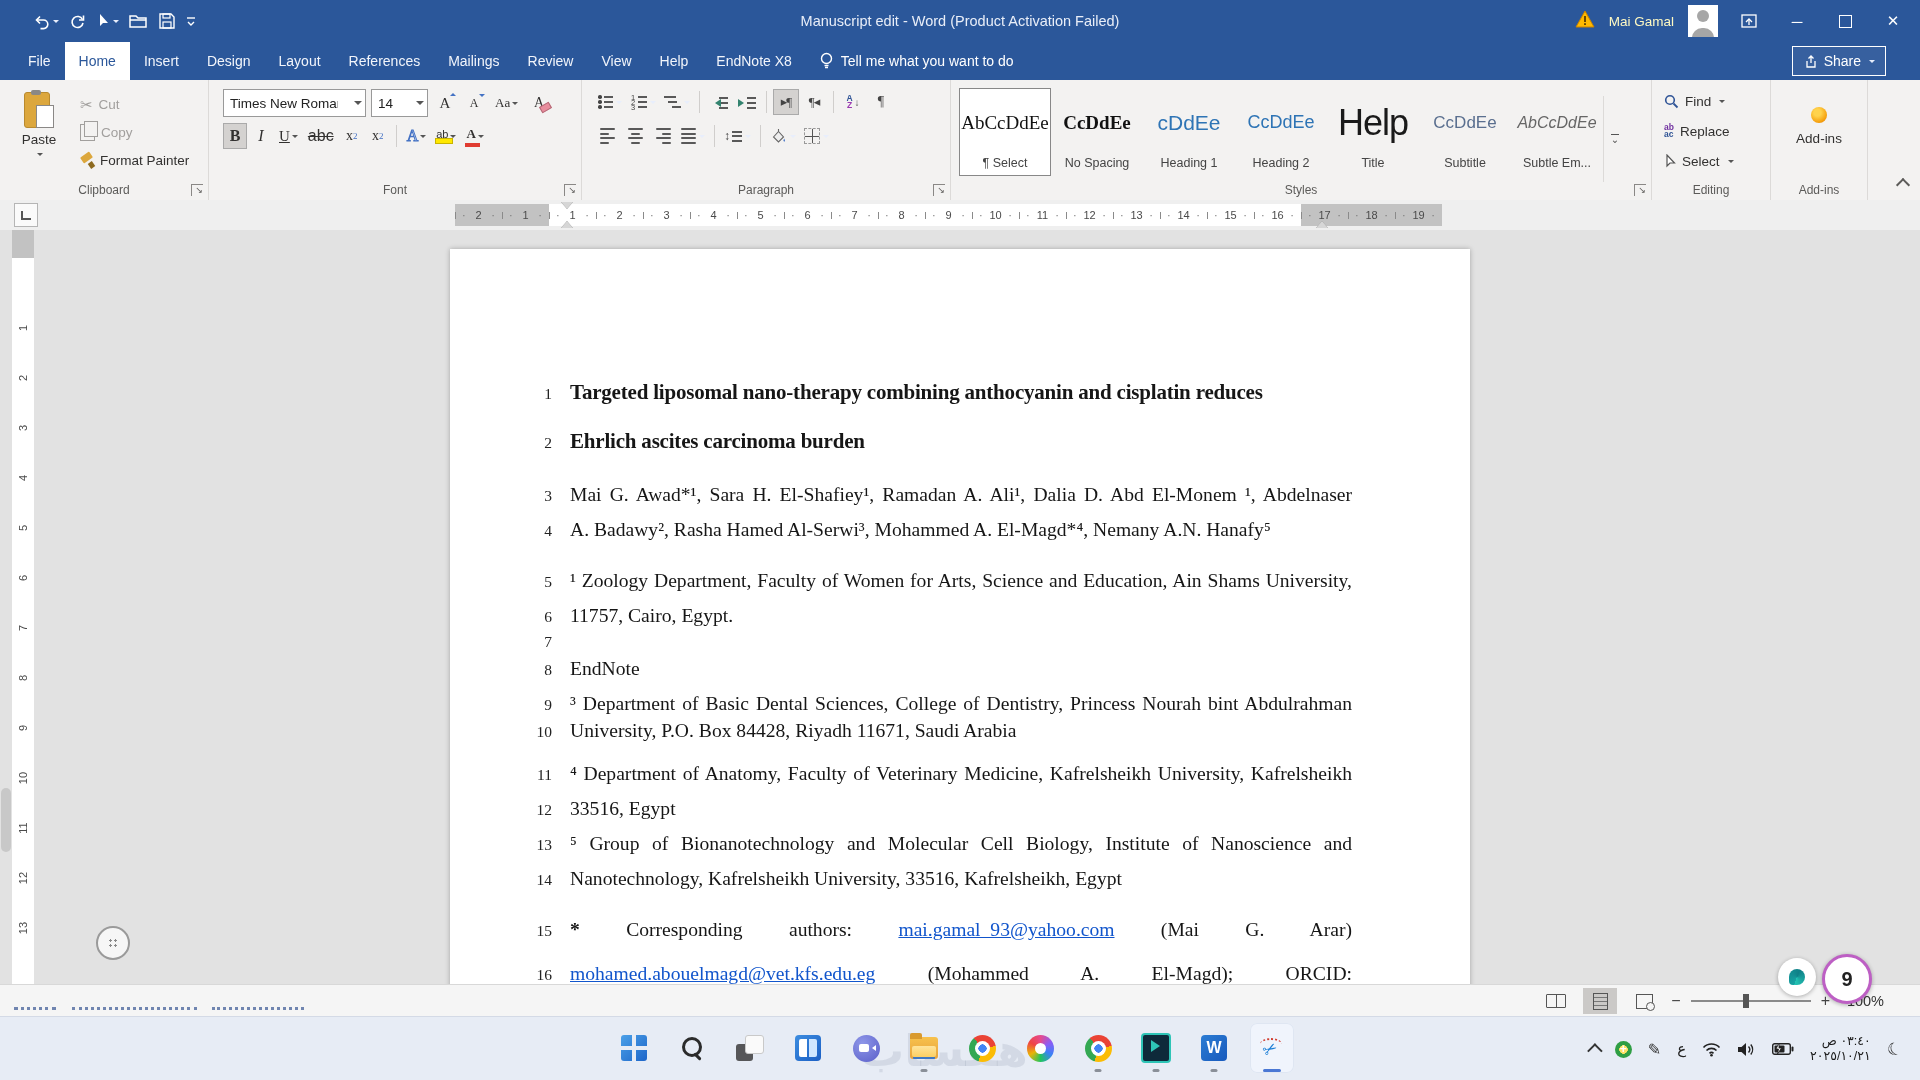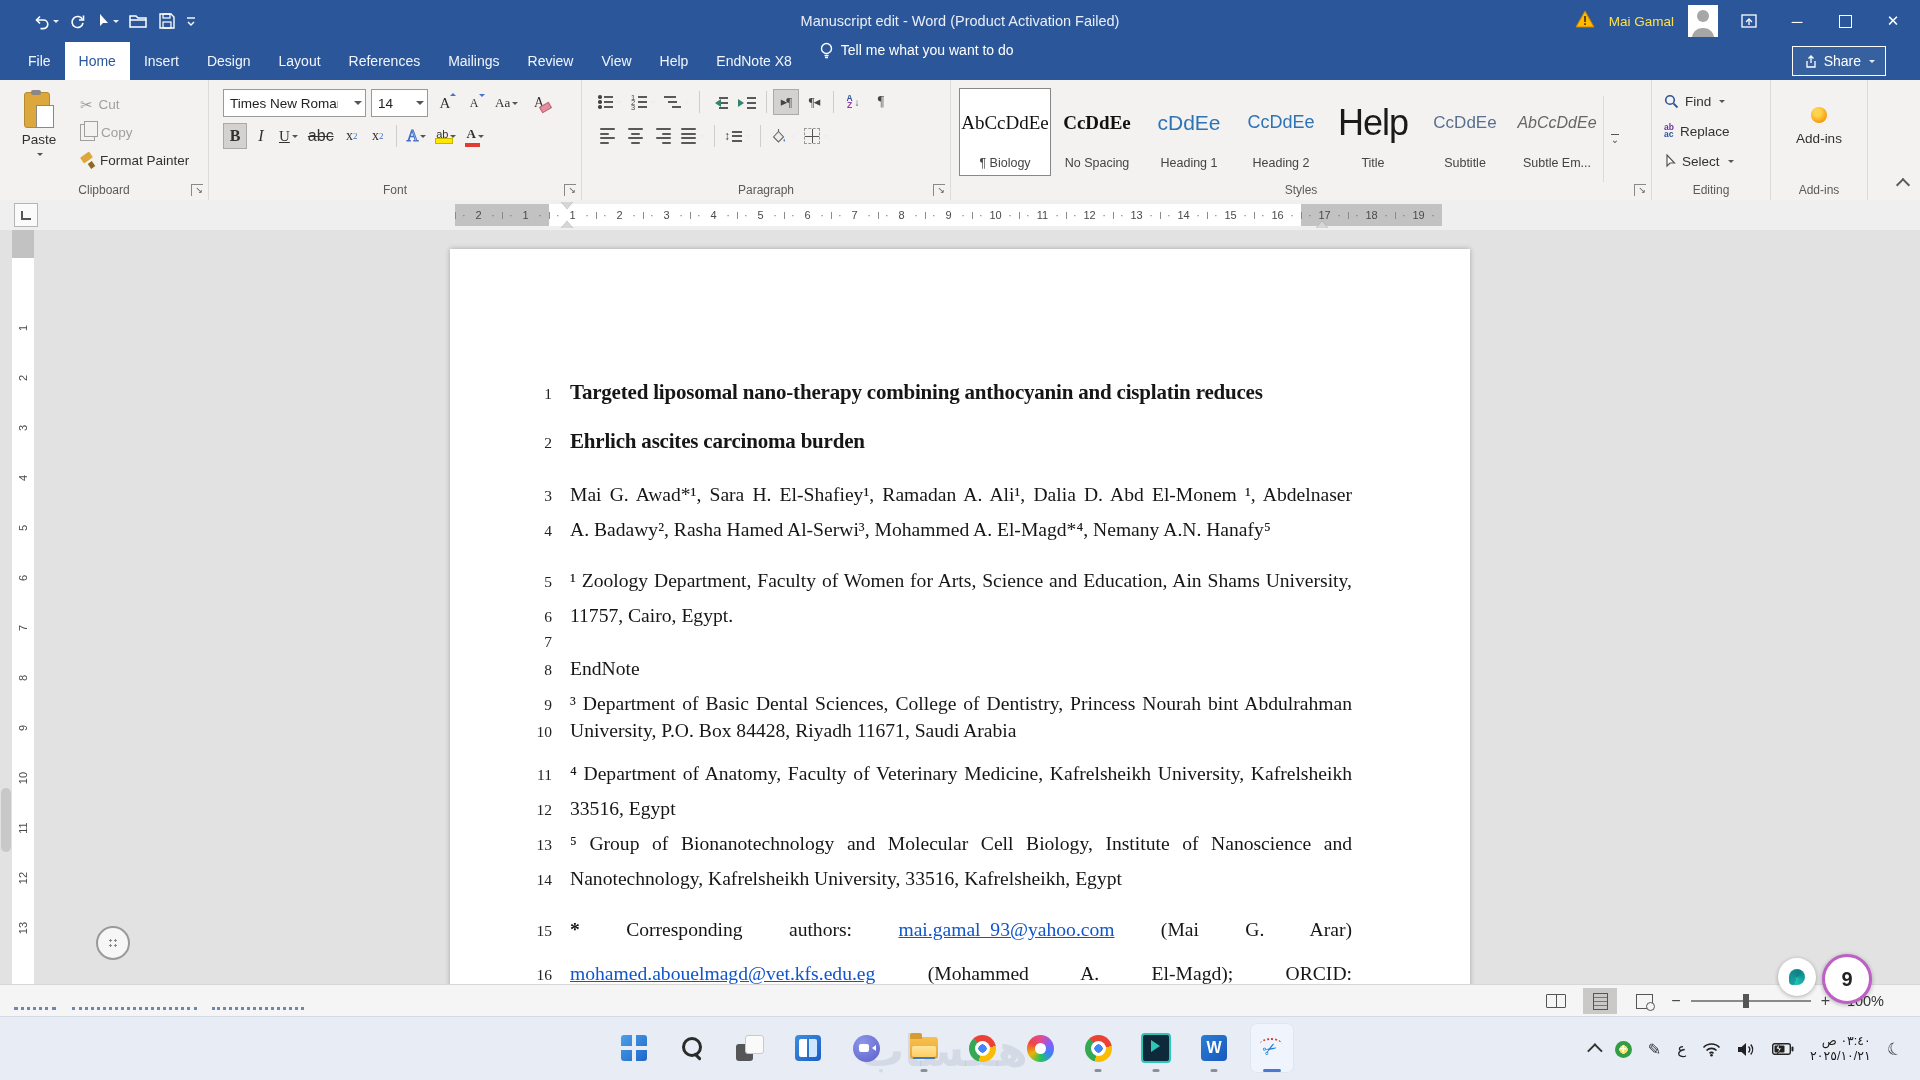--- a/index.html
+++ b/index.html
@@ -5,32 +5,32 @@
   html,body{margin:0;padding:0;background:#9aa0a8;}
   #app{position:relative;width:1920px;height:1080px;overflow:hidden;background:#e2e2e2;
        font-family:"Liberation Sans","DejaVu Sans",sans-serif;-webkit-font-smoothing:antialiased;}
   
   .titlebar{position:absolute;left:0;top:0;width:1920px;height:42px;background:#2b579a;display:flex;align-items:center;color:#fff;}
   .qat{display:flex;align-items:center;gap:6px;padding-left:30px;}
   .qbtn{display:flex;align-items:center;gap:1px;background:none;border:none;padding:2px;cursor:default;}
   .dd{display:inline-block;width:0;height:0;border:3.5px solid transparent;border-top-color:#e8eefc;margin-left:2px;transform:translateY(2px);}
   .win-title{position:absolute;left:0;right:0;top:0;height:42px;display:flex;align-items:center;justify-content:center;font-size:14.5px;color:#e9eef8;pointer-events:none;}
   .tb-right{position:absolute;right:0;top:0;height:42px;display:flex;align-items:center;gap:14px;padding-right:10px;}
-  .user-name{font-size:13.5px;color:#fde047;}
+  .user-name{font-size:13.5px;color:#fef9c3;}
   .avatar{width:30px;height:32px;background:#fff;position:relative;overflow:hidden;}
   .avatar::before{content:"";position:absolute;top:5px;left:9px;width:12px;height:12px;border-radius:50%;background:#a6a6a6;}
   .avatar::after{content:"";position:absolute;bottom:-4px;left:4px;width:22px;height:13px;border-radius:10px 10px 0 0;background:#a6a6a6;}
   .winbtn{width:34px;height:42px;display:flex;align-items:center;justify-content:center;color:#fff;font-size:15px;}
   .maxbox{width:11px;height:11px;border:1.3px solid #fff;}
   
   .tabrow{position:absolute;left:0;top:42px;width:1920px;height:38px;background:#2b579a;display:flex;align-items:flex-end;}
   .tabs{display:flex;height:38px;align-items:stretch;padding-left:14px;}
   .tab{padding:0 14px;display:flex;align-items:center;color:#f2f5fb;font-size:14px;cursor:default;}
   .tab.active{background:#fff;color:#2b579a;}
-  .tellme{display:flex;align-items:flex-start;gap:8px;color:#fff;font-size:14px;margin-left:14px;height:38px;}
+  .tellme{display:flex;align-items:center;gap:8px;color:#fff;font-size:14px;margin-left:14px;height:38px;}
   .share-btn{position:absolute;right:34px;bottom:4px;height:28px;display:flex;align-items:center;gap:6px;border:1px solid #fff;padding:0 10px;color:#fff;font-size:14px;background:rgba(255,255,255,0.06);}
   
   .ribbon{position:absolute;left:0;top:80px;width:1920px;height:120px;background:#f3f2f1;border-bottom:1px solid #d2d0ce;display:flex;}
   .rgroup{position:relative;height:120px;border-right:1px solid #dcdad8;}
   .glabel{position:absolute;bottom:3px;left:0;right:0;text-align:center;font-size:12px;color:#5c5b59;}
   .launcher{position:absolute;bottom:4px;right:5px;width:11px;height:11px;border-left:1px solid #8a8886;border-top:1px solid #8a8886;font-size:9px;line-height:11px;color:#5c5b59;text-align:right;}
   .ic-txt{font-family:"Liberation Serif",serif;}
   
   .g-clip{width:208px;}
   .g-clip .rows{display:flex;padding:8px 6px 0 10px;gap:10px;}
@@ -531,21 +531,21 @@
       </div>
       <span class="glabel">Paragraph</span>
       <span class="launcher">↘</span>
     </div>
 
     <div class="rgroup g-styles">
       <div class="styles-row">
         <div style="display:flex;">
             <div class="style-item selected">
               <div class="stp st-normal">AbCcDdEe</div>
-              <div class="stn">¶ Biology</div>
+              <div class="stn">¶ Select</div>
             </div>
             <div class="style-item">
               <div class="stp st-nospace">CcDdEe</div>
               <div class="stn">No Spacing</div>
             </div>
             <div class="style-item">
               <div class="stp st-h1">cDdEe</div>
               <div class="stn">Heading 1</div>
             </div>
             <div class="style-item">

